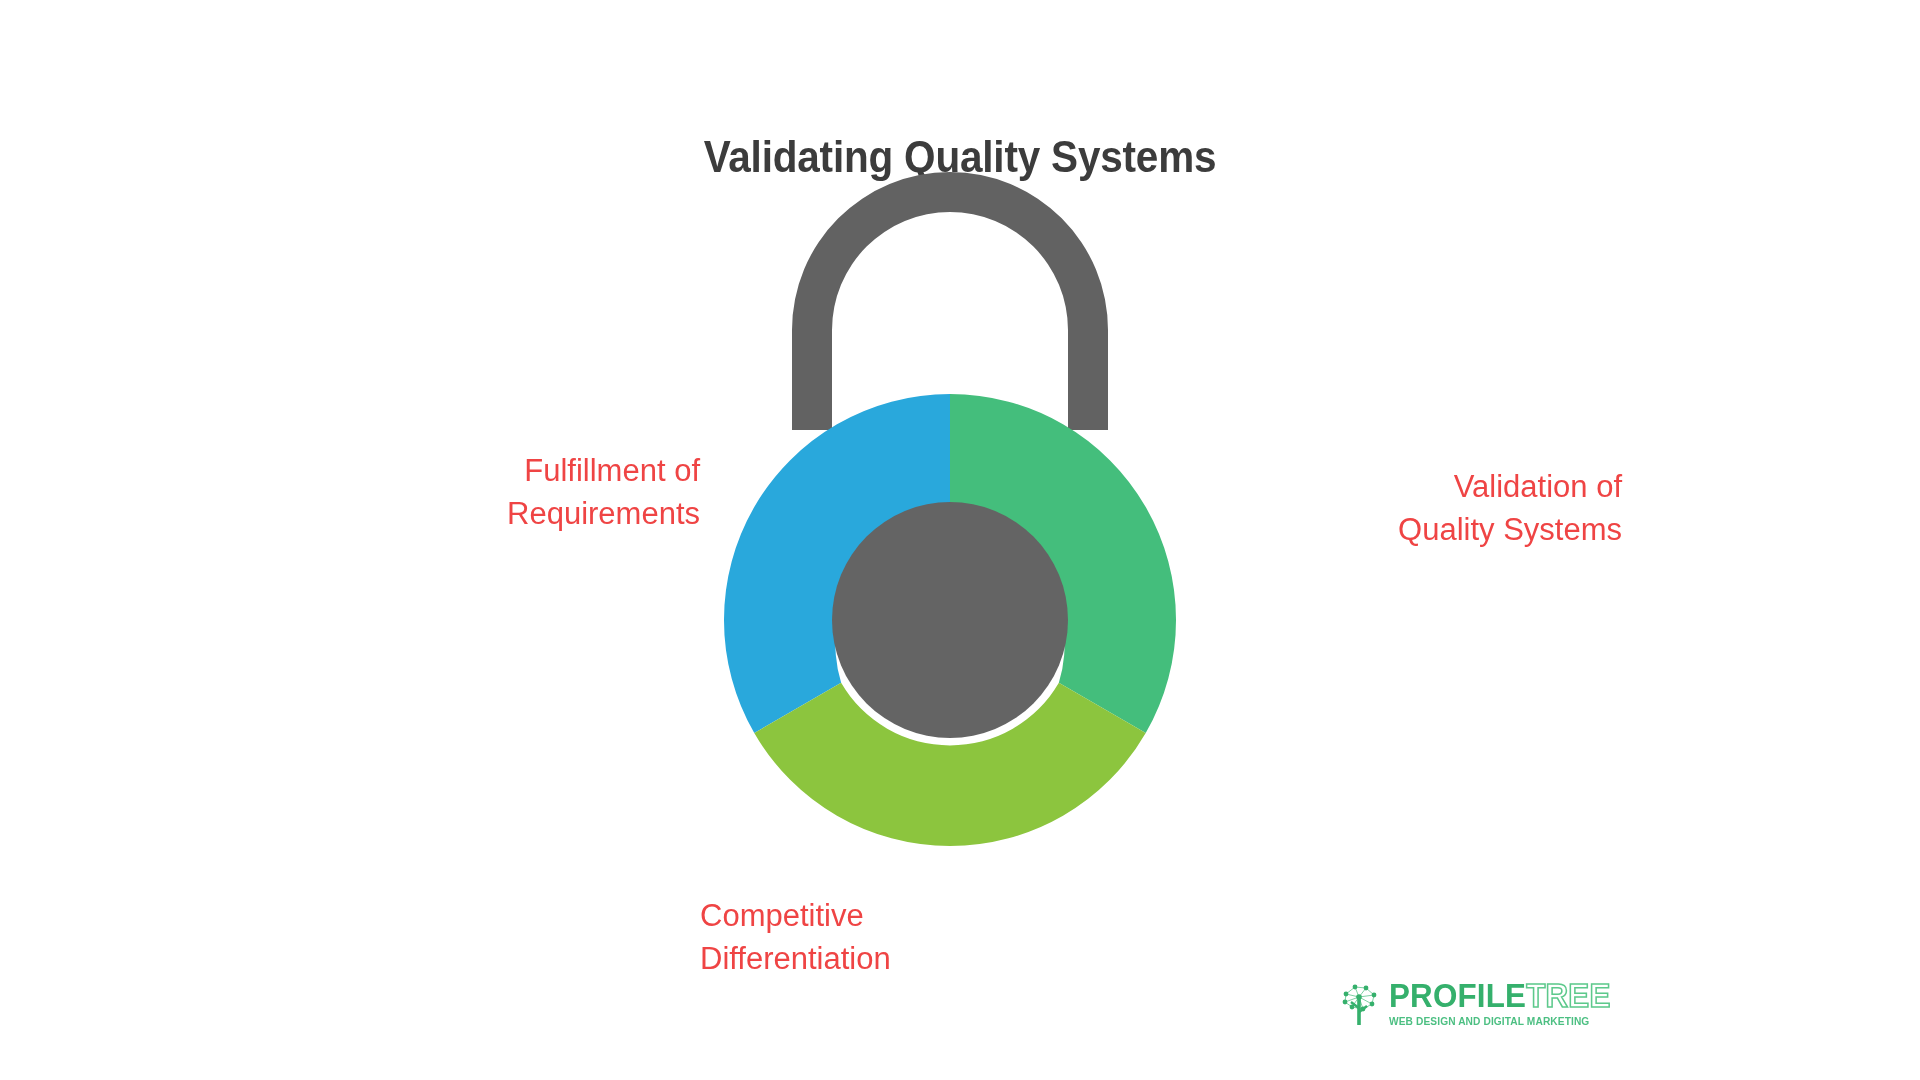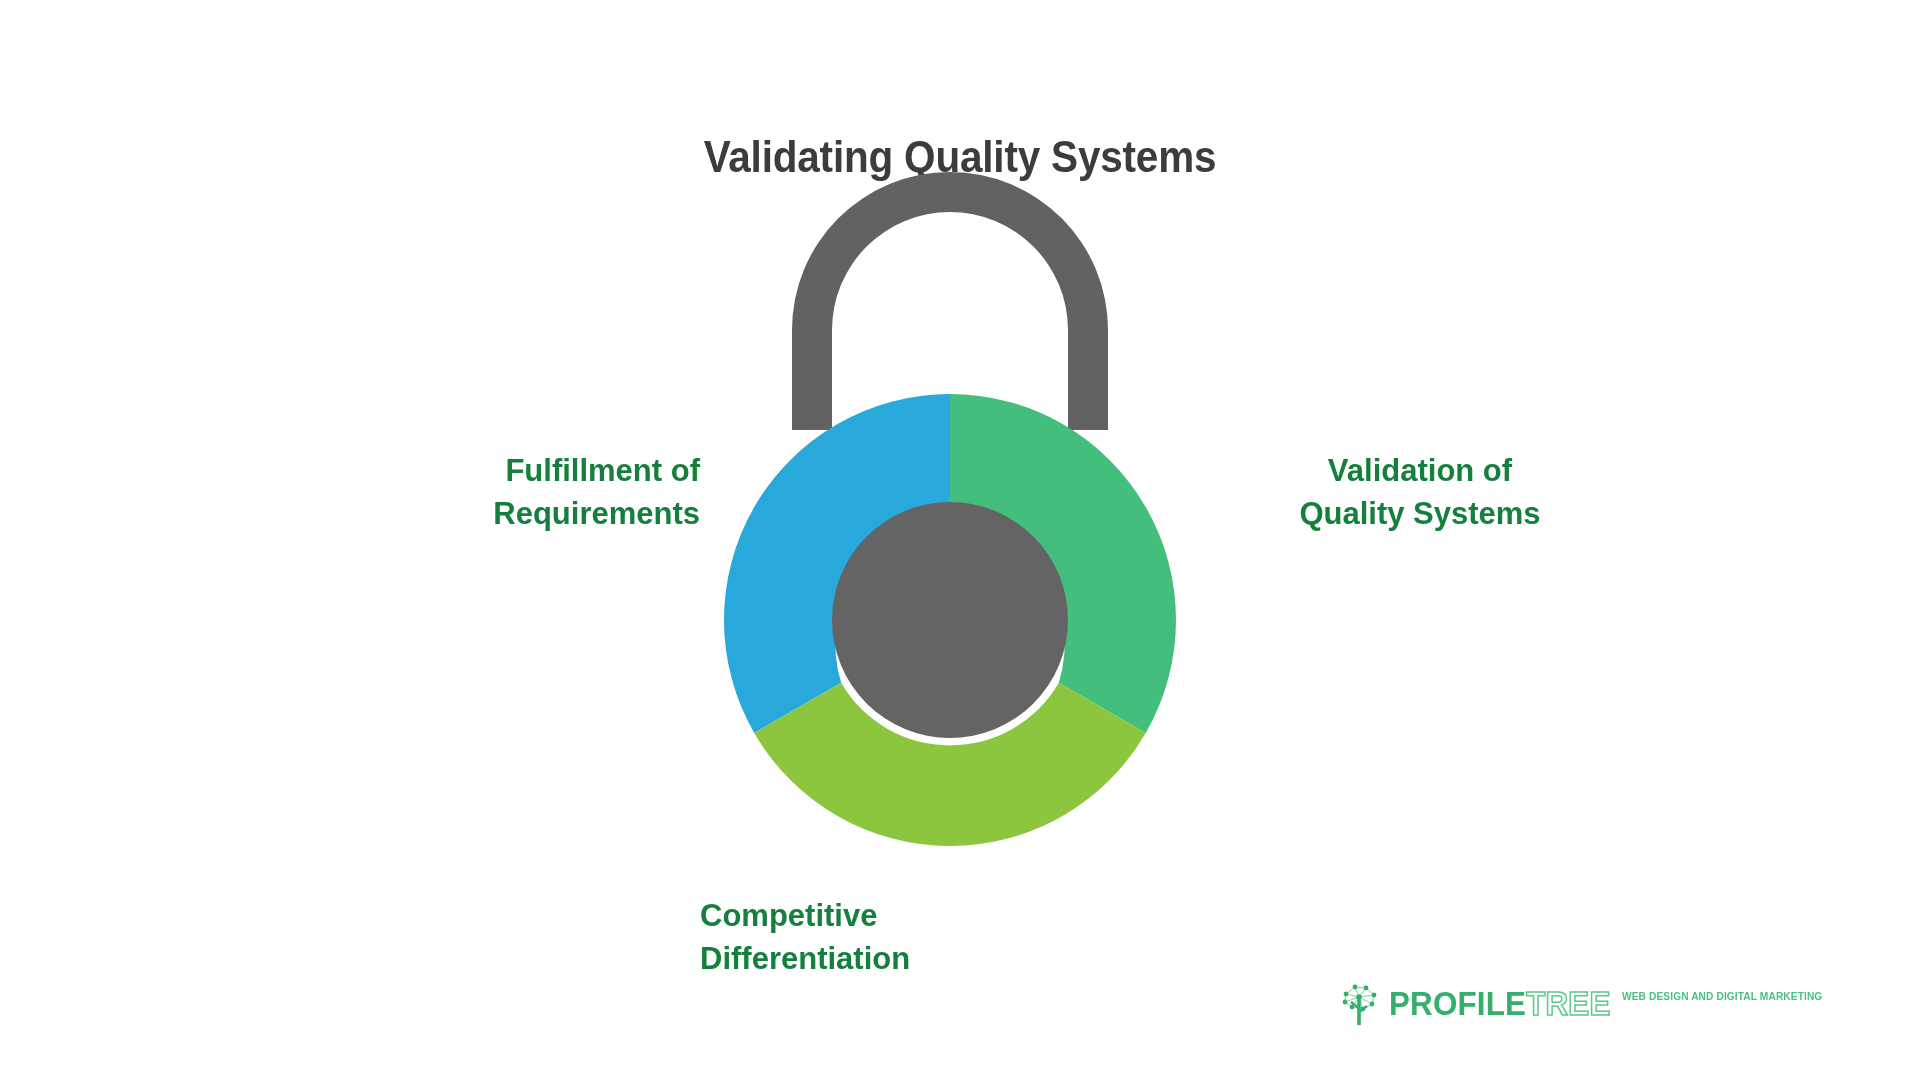--- a/index.html
+++ b/index.html
@@ -52,38 +52,37 @@
   }
   .lock-figure svg {
     display: block;
     width: 1920px;
     height: 1080px;
   }
 
   
   .label {
     position: absolute;
-    color: #15803d;
+    color: #ef4444;
     font-size: 31px;
     line-height: 1.38;
-    font-weight: 700;
+    font-weight: 400;
     white-space: pre-line;
   }
   .label-left {
     left: 330px;
     top: 450px;
     width: 370px;
     text-align: right;
   }
   .label-right {
     left: 1202px;
-    top: 450px;
+    top: 466px;
     width: 420px;
-    text-align: center;
-    margin-left: 8px;
+    text-align: right;
   }
   .label-bottom {
     left: 700px;
     top: 895px;
     width: 500px;
     text-align: left;
   }
 
   
   .logo {
@@ -96,21 +95,21 @@
     align-items: center;
     gap: 7px;
   }
   .logo-mark {
     width: 46px;
     height: 50px;
     flex: 0 0 auto;
   }
   .logo-text {
     display: flex;
-    flex-direction: row;
+    flex-direction: column;
     justify-content: center;
     line-height: 1;
   }
   .logo-wordmark {
     font-family: "Liberation Sans Narrow", "Liberation Sans", "DejaVu Sans", sans-serif;
     font-size: 33px;
     font-weight: bold;
     letter-spacing: 0.2px;
     white-space: nowrap;
     transform: scaleX(0.95);

